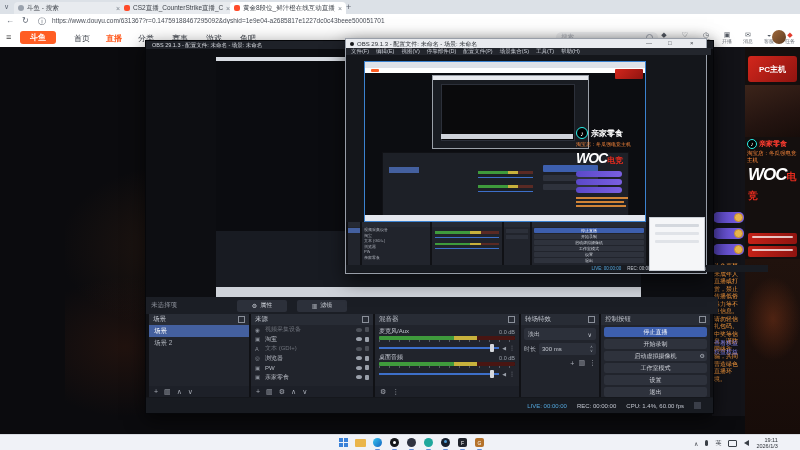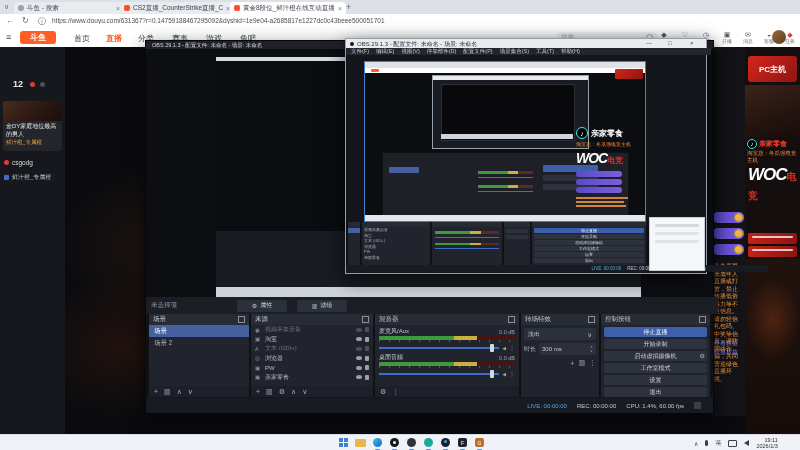--- a/index.html
+++ b/index.html
@@ -158,38 +158,20 @@
       <div class="dyact"><span class="g">✉</span><span>消息</span></div>
       <div class="dyact"><span class="g">◒</span><span>客服</span></div>
       <div class="dyact"><span class="g" style="color:#e23c2e;">◆</span><span>任务</span></div>
     </div>
     <div class="abs" style="left:772px;top:2px;width:14px;height:14px;border-radius:50%;background:linear-gradient(135deg,#a06a3c,#5c3a20);"></div>
   </div>
 
   <div class="abs pagebg"></div>
   <div class="abs player"></div>
 
-  <div class="abs sidebar">
-    <span class="abs sbcount">12</span>
-    <span class="abs sbdot" style="left:30px;top:35px;background:#e23c2e;"></span>
-    <span class="abs sbdot" style="left:40px;top:35px;background:#4a4f58;"></span>
-    <div class="abs sbcard">
-      <div class="img"></div>
-      <div class="t">金DY家庭地位最高的男人</div>
-      <div class="s">鲜汁橙_专属橙</div>
-    </div>
-    <div class="abs sbitem" style="top:112px;">
-      <span class="sbdot" style="background:#e23c2e;position:static;"></span>
-      <span>csgodg</span>
-    </div>
-    <div class="abs sbitem" style="top:126px;font-size:6px;color:#b9bdc6;">
-      <span class="sbdot" style="background:#3d6fc9;position:static;border-radius:1px;"></span>
-      <span>鲜汁橙_专属橙</span>
-    </div>
-  </div>
 
   <div class="abs chatcol">
     <div class="abs fanpill" style="top:165px;">
         <span class="coin"></span>
       </div>
     <div class="abs fanpill" style="top:181px;">
         <span class="coin"></span>
       </div>
     <div class="abs fanpill" style="top:197px;">
         <span class="coin"></span>

